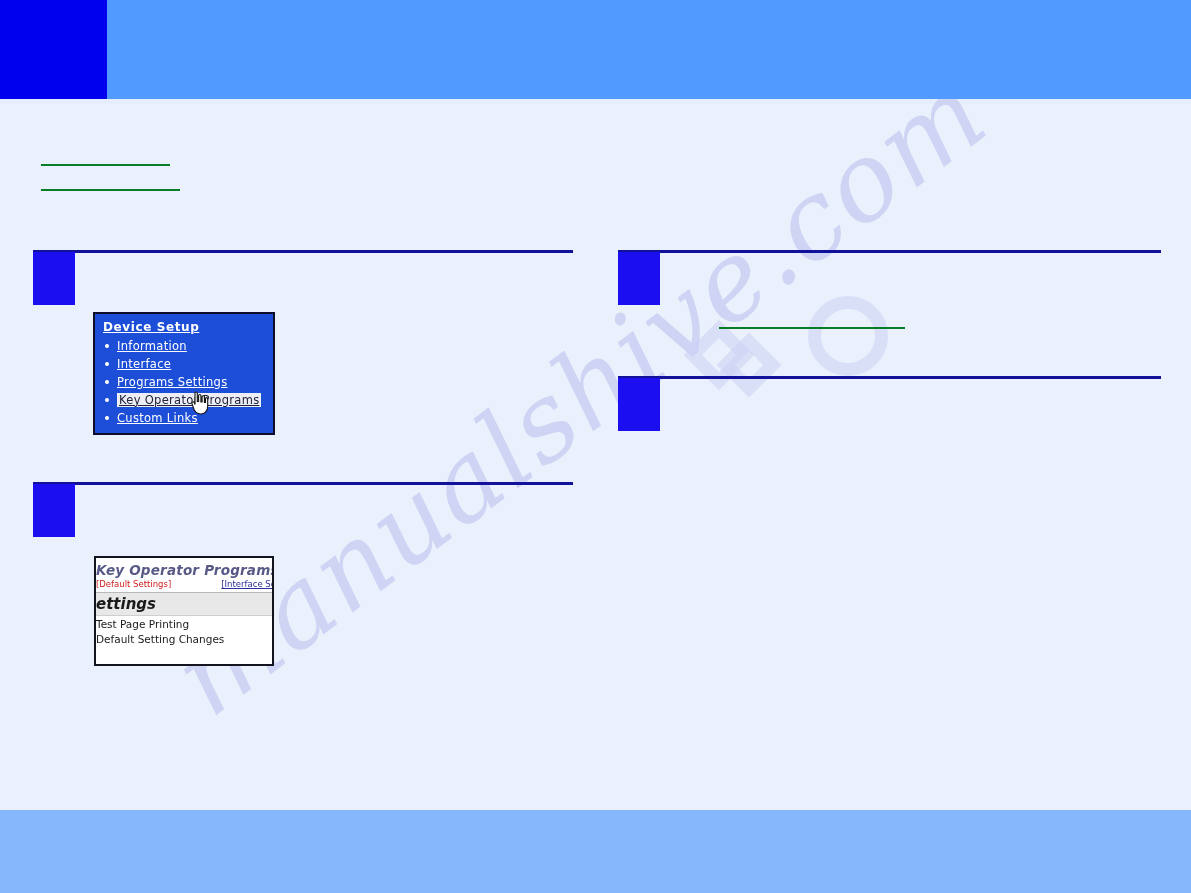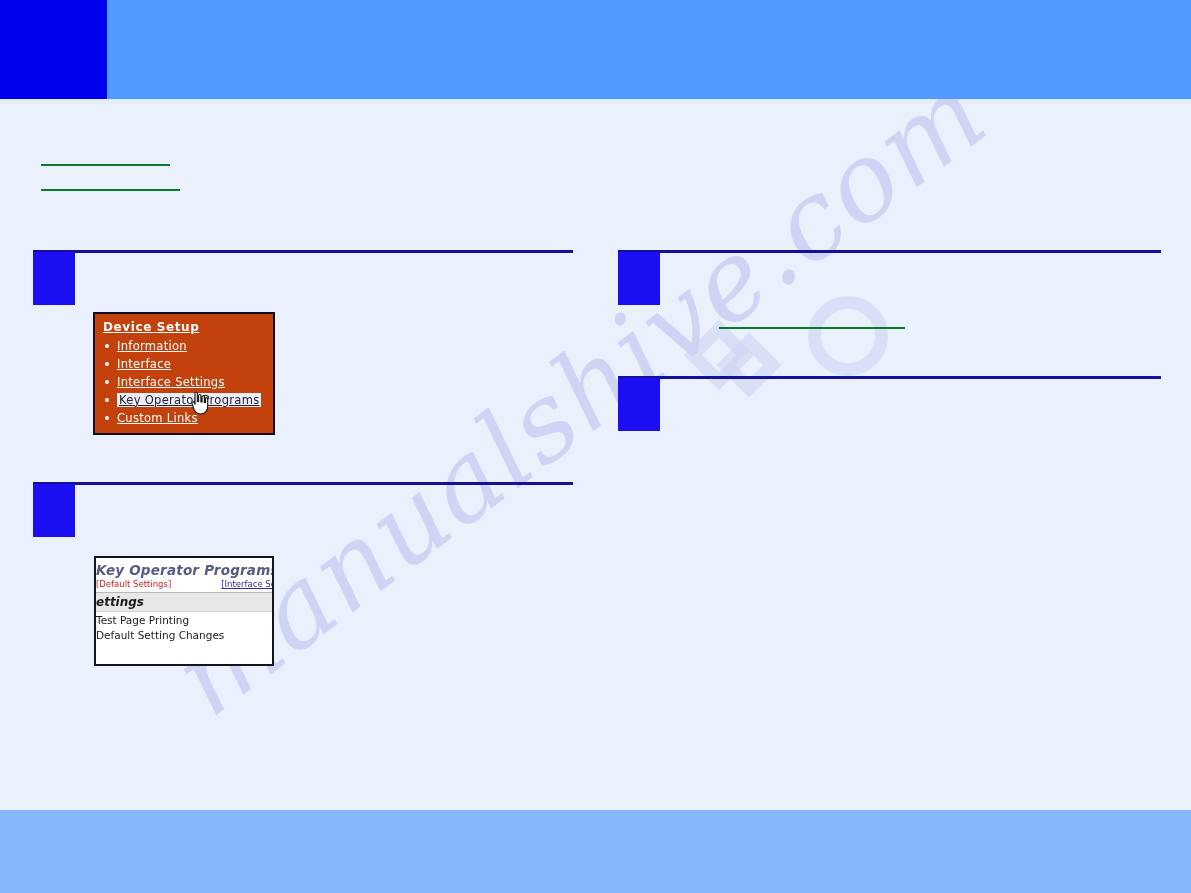--- a/index.html
+++ b/index.html
@@ -155,21 +155,21 @@
     border-bottom: 2px solid #067d26;
     z-index: 20;
   }
   #note-link .topic-link-label { color: #067d26; }
 
   
   #device-setup-panel {
     position: absolute;
     left: 93px; top: 312px;
     width: 178px;
-    background: #c2410c;
+    background: #1d4ed8;
     border: 2px solid #0d0d28;
     padding: 5px 0 6px 0;
     z-index: 30;
     font-family: "DejaVu Sans", sans-serif;
   }
   #device-setup-title {
     color: #ffffff;
     font-size: 12px;
     font-weight: bold;
     letter-spacing: .6px;
@@ -243,21 +243,21 @@
   }
   #kop-tab-default { color: #d02020; }
   #kop-tab-interface {
     color: #2d2d9e;
     text-decoration: underline;
     margin-left: 2px;
     padding-left: 48px;
   }
   #kop-section {
     background: #e8e8e8;
-    font-size: 12px;
+    font-size: 15px;
     font-weight: bold;
     font-style: italic;
     color: #1a1a1a;
     padding: 2px 0 2px 0;
     margin-left: -8px;
     padding-left: 8px;
     border-bottom: 1px solid #cfcfcf;
   }
   .kop-row {
     font-size: 10.5px;
@@ -337,21 +337,21 @@
   <div class="ds-item">
     <span class="ds-bullet"></span>
     <span class="ds-label">Information</span>
   </div>
   <div class="ds-item">
     <span class="ds-bullet"></span>
     <span class="ds-label">Interface</span>
   </div>
   <div class="ds-item">
     <span class="ds-bullet"></span>
-    <span class="ds-label">Interface Settings</span>
+    <span class="ds-label">Programs Settings</span>
   </div>
   <div class="ds-item selected">
     <span class="ds-bullet"></span>
     <span class="ds-label">Key Operator Programs</span>
   </div>
   <div class="ds-item">
     <span class="ds-bullet"></span>
     <span class="ds-label">Custom Links</span>
   </div>
 </div>

